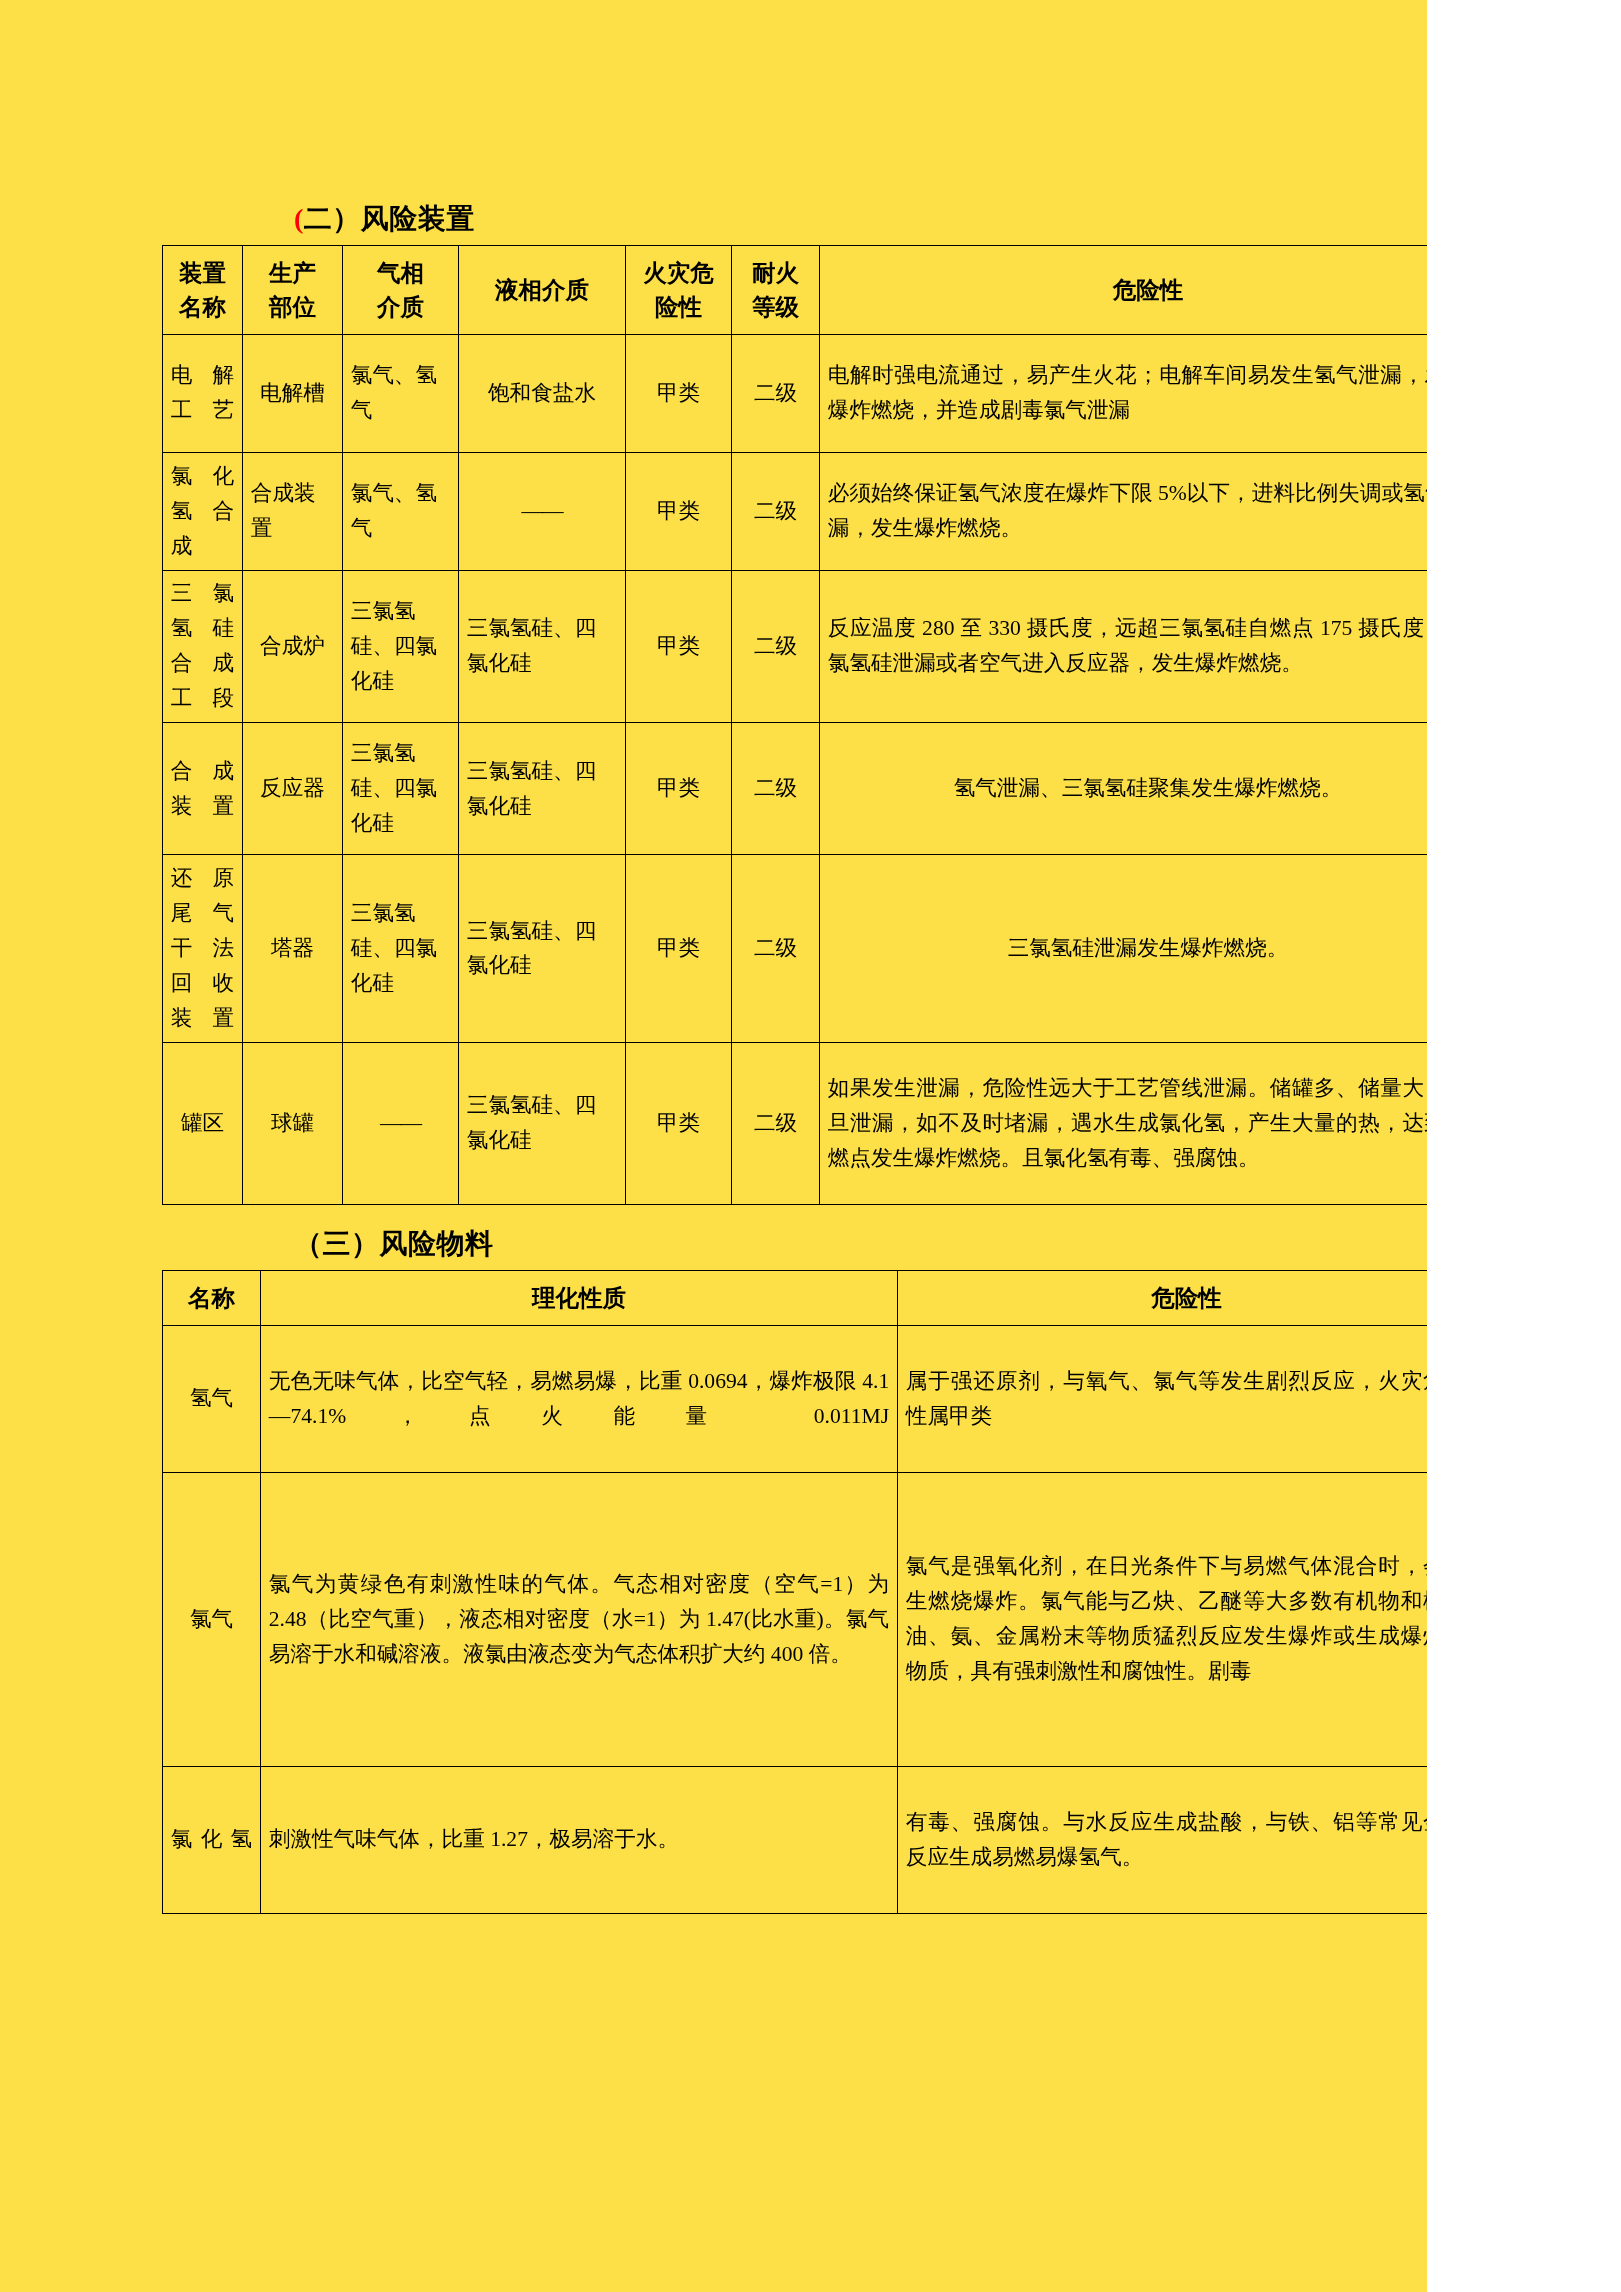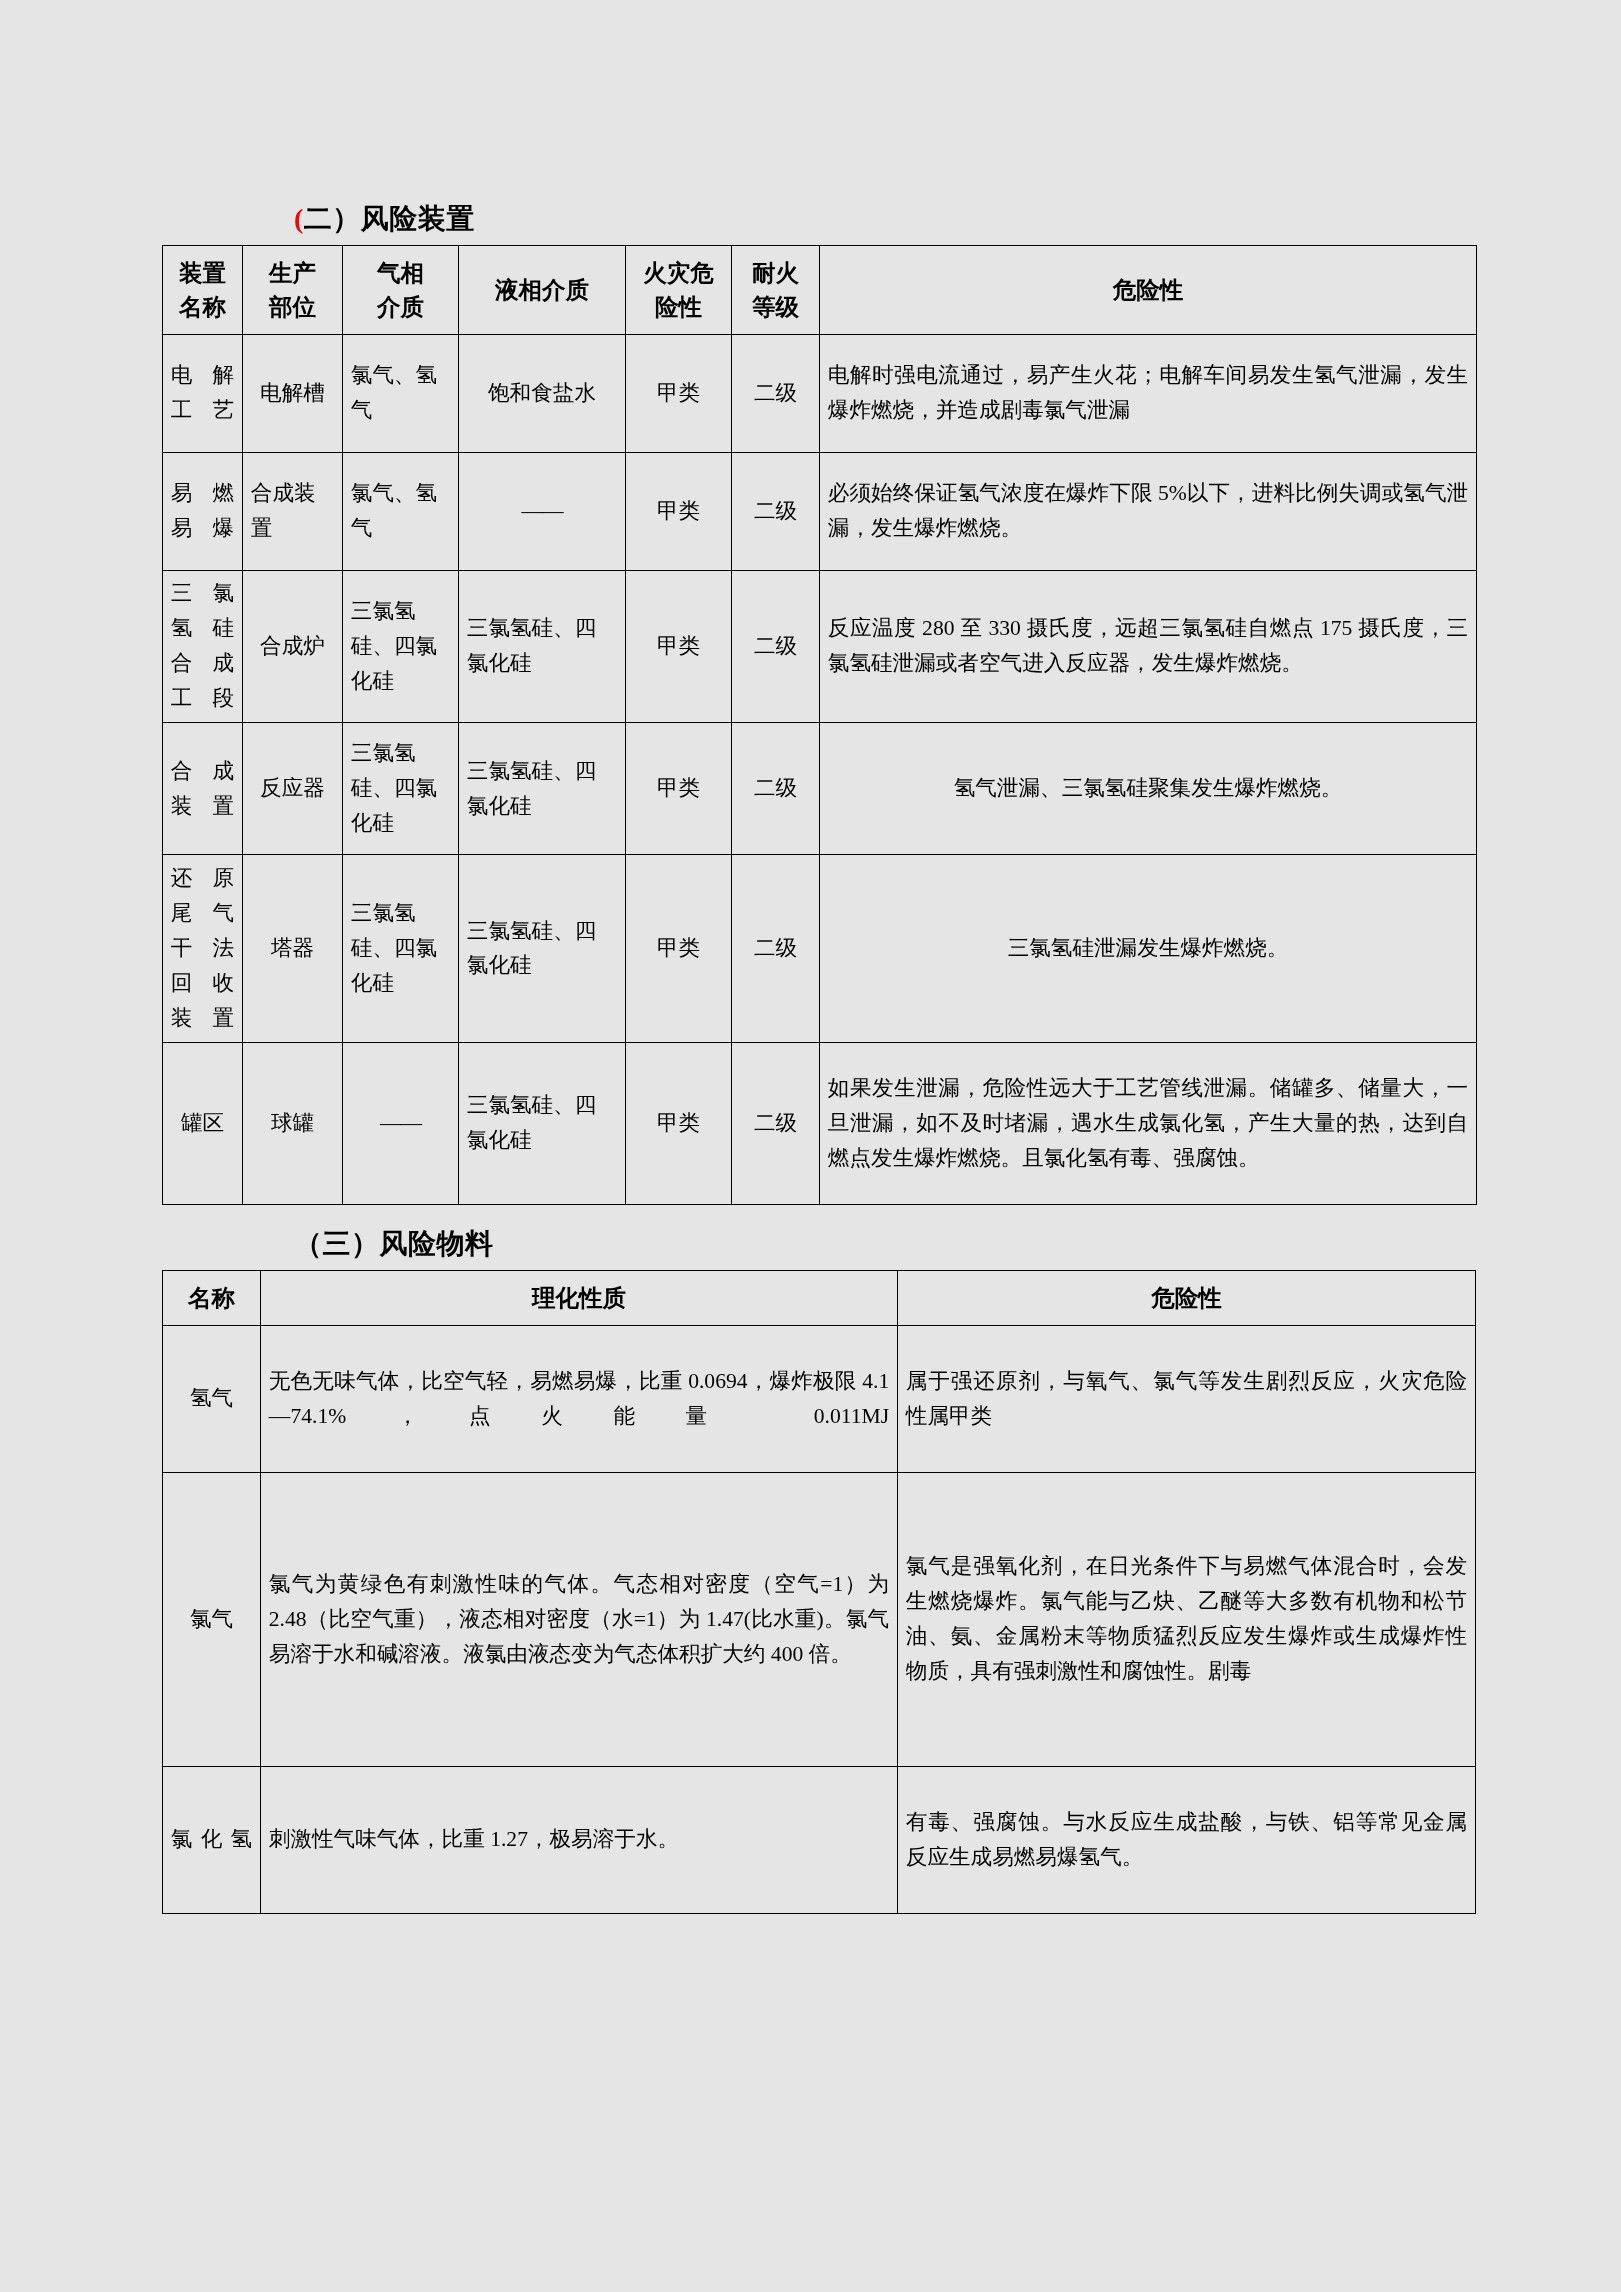--- a/index.html
+++ b/index.html
@@ -5,24 +5,24 @@
   html, body {
     margin: 0;
     padding: 0;
     background: #ffffff;
   }
   body {
     font-family: "Liberation Serif", "DejaVu Serif", serif;
     color: #000000;
   }
   .page {
-    width: 1621px;
+    width: 1427px;
     height: 2293px;
     box-sizing: border-box;
-    background: #e5e5e5;
+    background: #fde047;
     position: relative;
     padding: 0;
     overflow: hidden;
   }
   .content {
     position: absolute;
     left: 162px;
     top: 201px;
     width: 1313px;
   }
@@ -149,21 +149,21 @@
         <tr style="height:118px;">
           <td class="name-spread narrow-col">电解工艺</td>
           <td class="c-center narrow-col">电解槽</td>
           <td class="c-left narrow-col">氯气、氢气</td>
           <td class="c-center">饱和食盐水</td>
           <td class="c-center">甲类</td>
           <td class="c-center">二级</td>
           <td class="hz-cell">电解时强电流通过，易产生火花；电解车间易发生氢气泄漏，发生爆炸燃烧，并造成剧毒氯气泄漏</td>
         </tr>
         <tr style="height:118px;">
-          <td class="name-spread narrow-col">易燃易爆</td>
+          <td class="name-spread narrow-col">氯化氢合成</td>
           <td class="c-left narrow-col">合成装置</td>
           <td class="c-left narrow-col">氯气、氢气</td>
           <td class="c-center dash">——</td>
           <td class="c-center">甲类</td>
           <td class="c-center">二级</td>
           <td class="hz-cell">必须始终保证氢气浓度在爆炸下限 5%以下，进料比例失调或氢气泄漏，发生爆炸燃烧。</td>
         </tr>
         <tr style="height:147px;margin-top:28px;">
           <td class="name-spread narrow-col">三氯氢硅合成工段</td>
           <td class="c-center narrow-col">合成炉</td>

